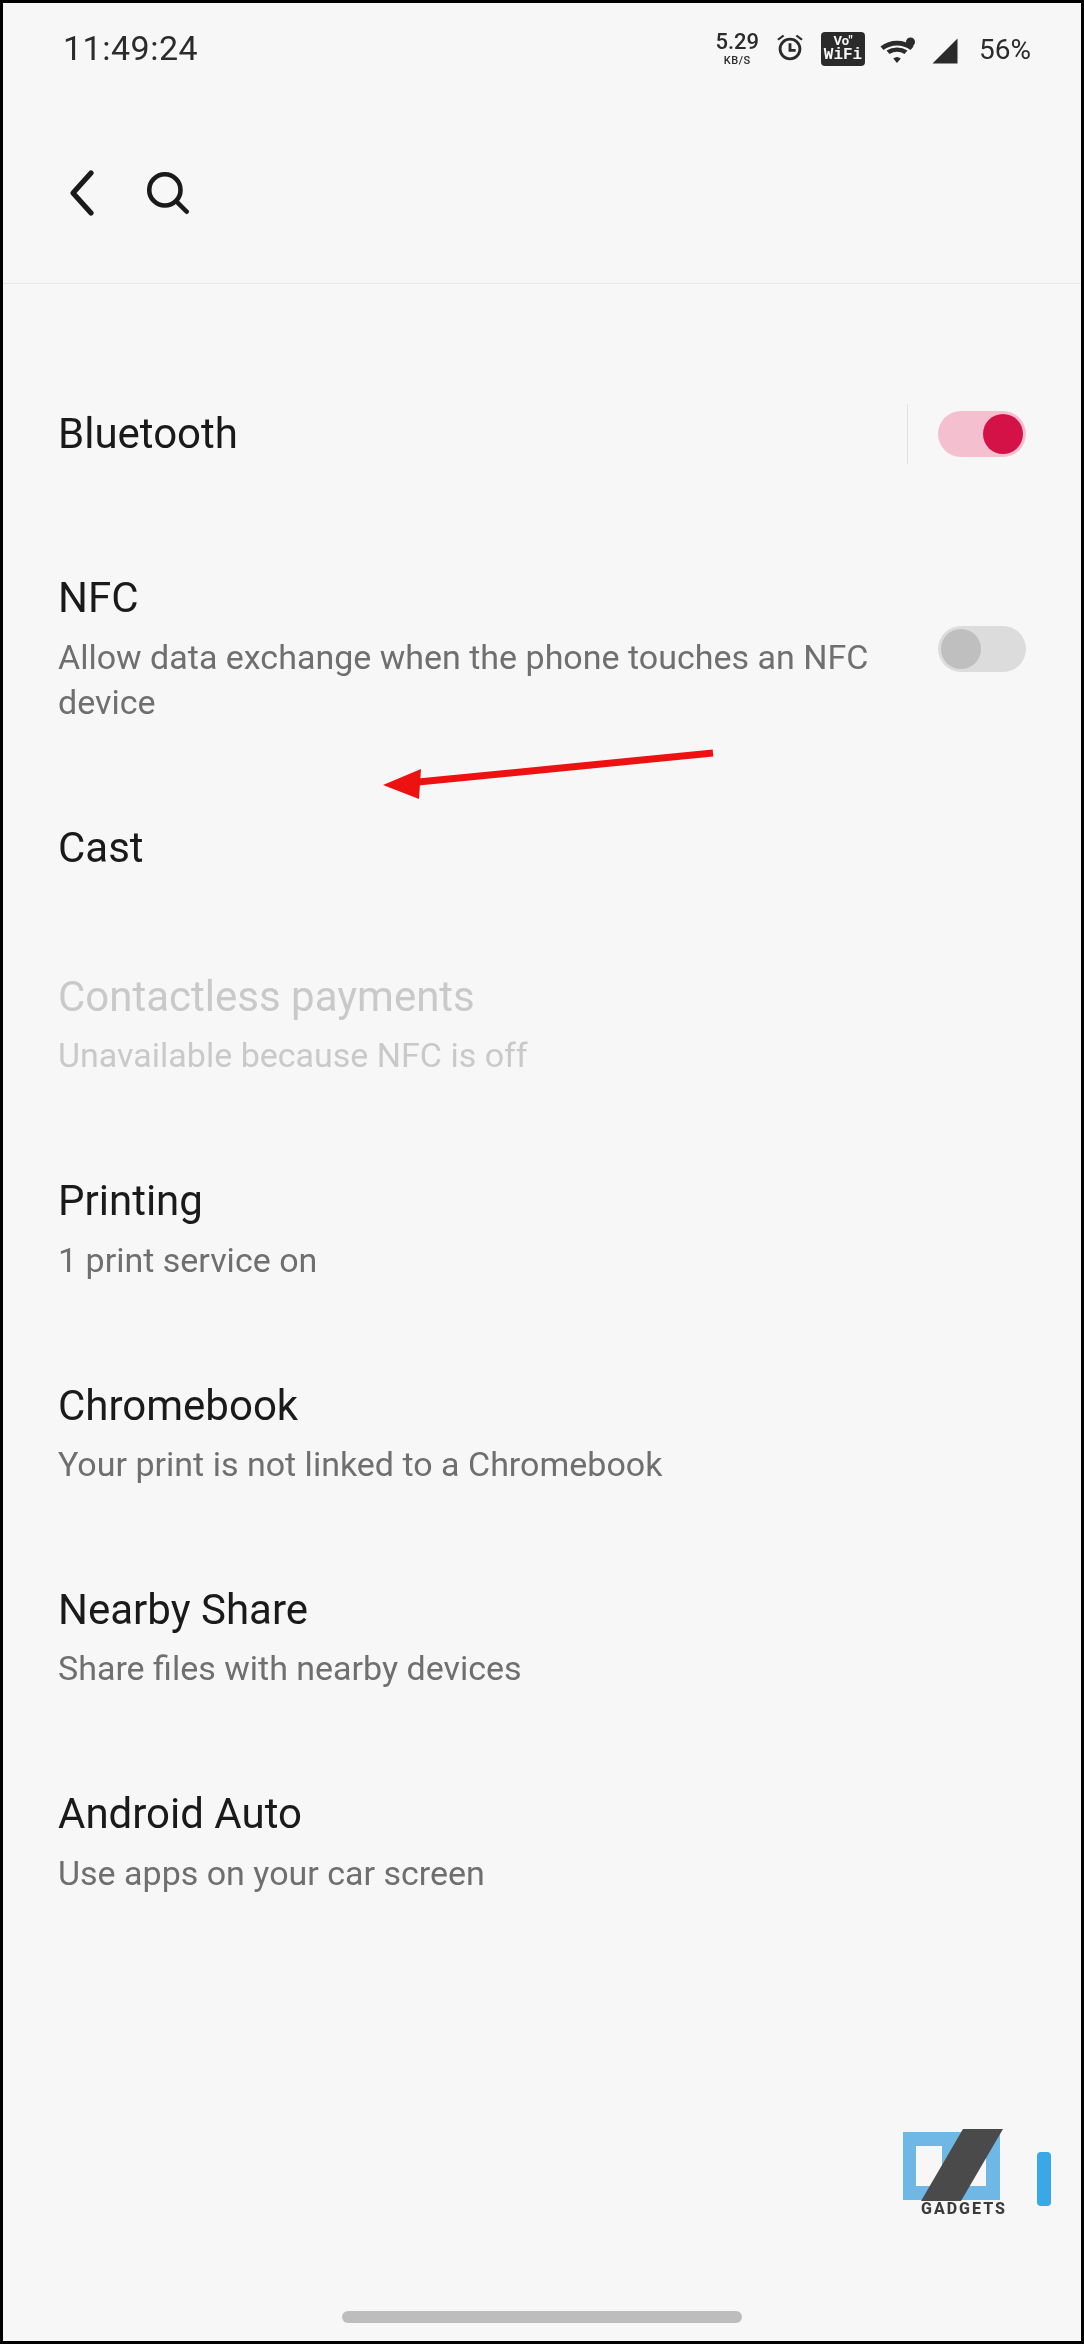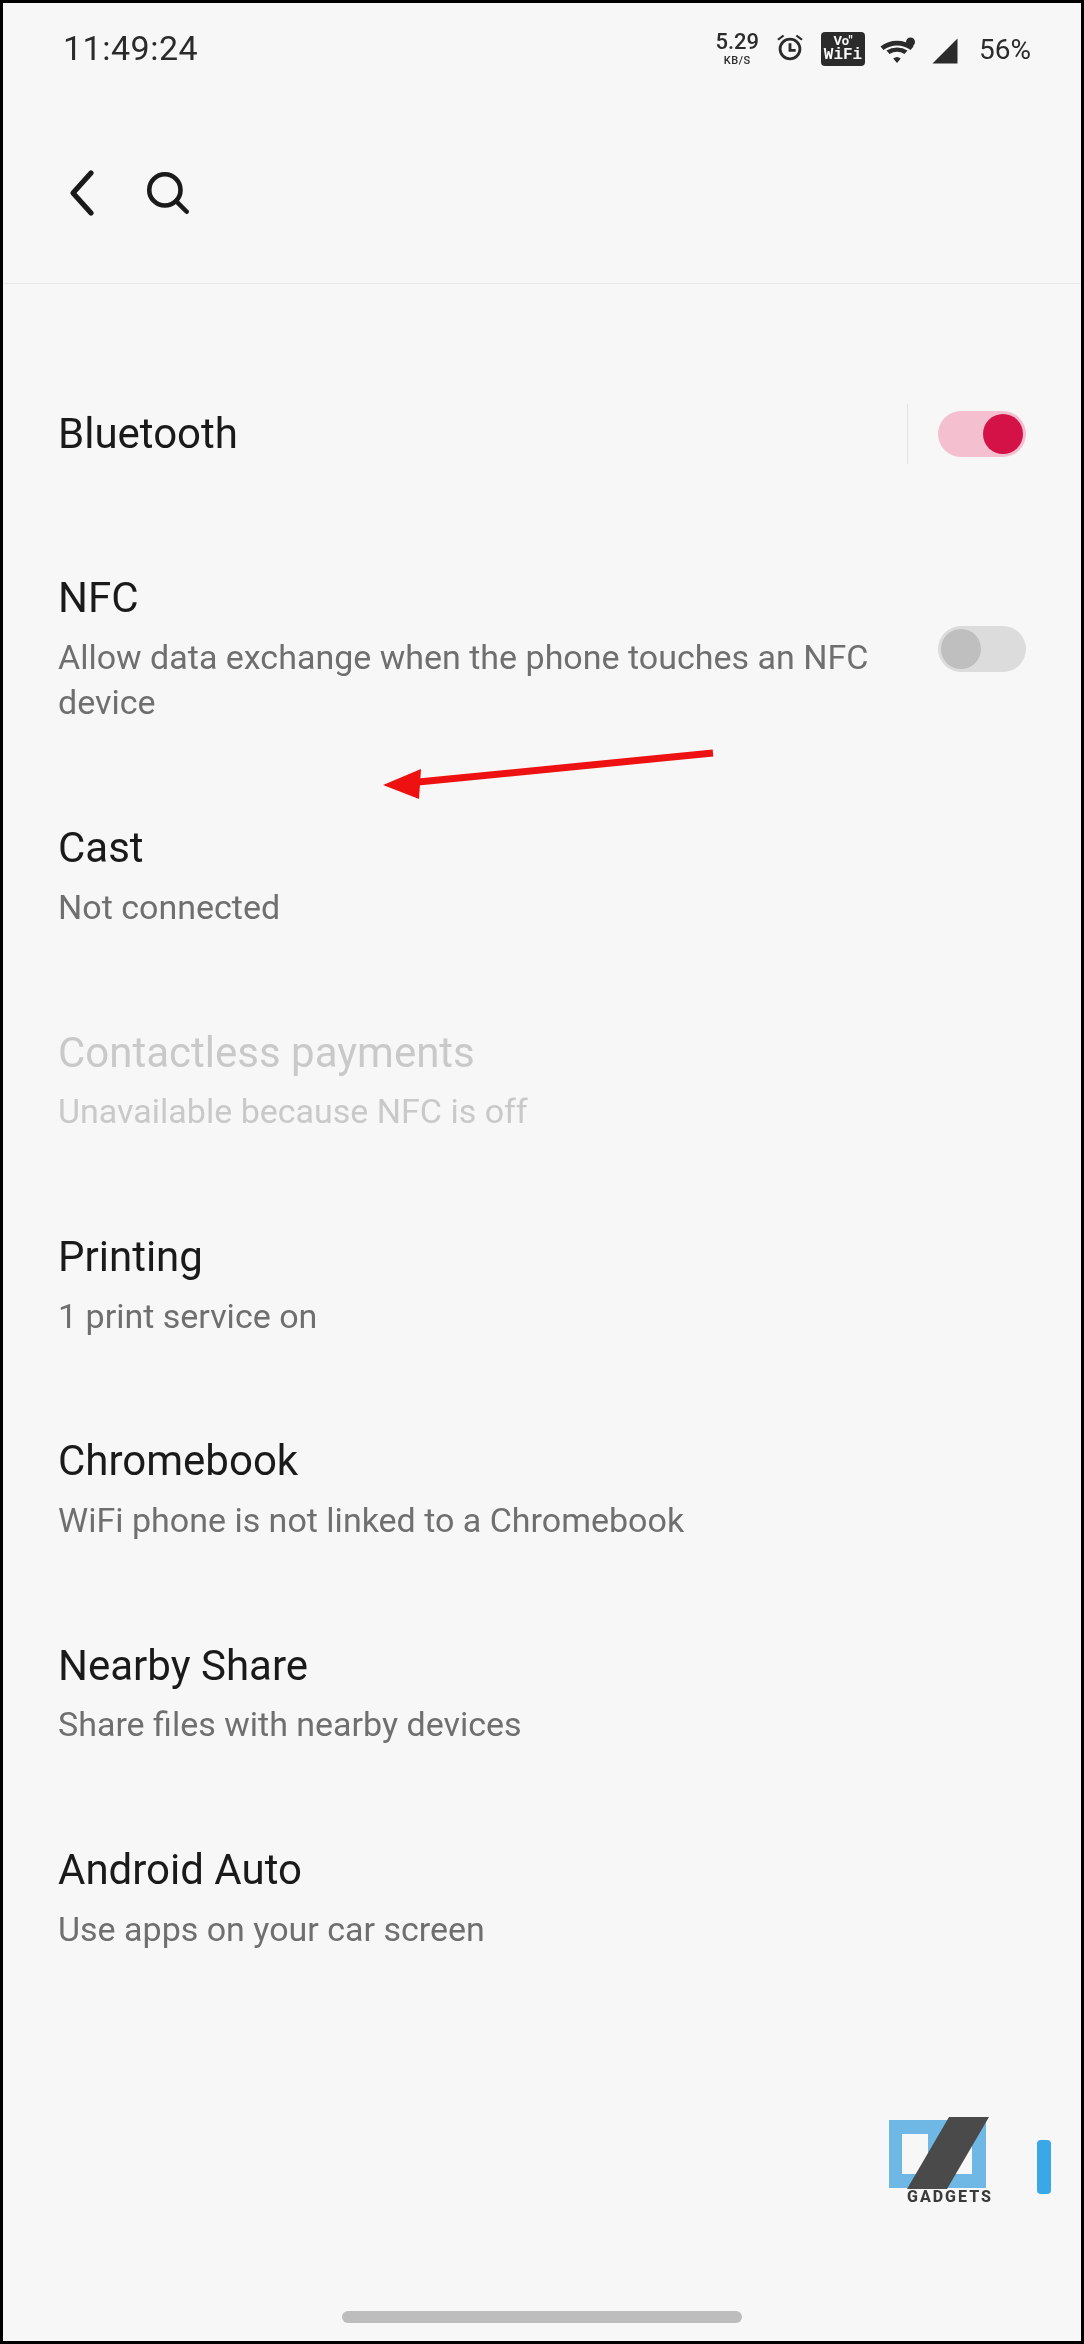--- a/index.html
+++ b/index.html
@@ -132,24 +132,24 @@
     position:absolute;
     left: 380px;
     top: 740px;
     pointer-events:none;
   }
 
   
   .watermark {
     position:absolute;
     right: 30px;
-    bottom: 137px;
+    bottom: 125px;
     display:flex;
     align-items:flex-end;
-    gap:28px;
+    gap:14px;
   }
   .wm-logo { position:relative; width:120px; height:95px; }
   .wm-text {
     position:absolute;
     bottom:-2px; left:18px;
     font-size:16px; font-weight:800; letter-spacing:2px;
     color:#3b3b3b;
   }
   .wm-bar {
     width:14px; height:54px;
@@ -237,21 +237,20 @@
     <div class="toggle off">
         <div class="knob"></div>
       </div>
   </div>
 
   <div class="gap"></div>
 
   <div class="row two-line">
     <div class="row-text">
       <div class="row-title">Cast</div>
-      <div class="row-sub">Not connected</div>
     </div>
   </div>
 
   <div class="gap"></div>
 
   <div class="row two-line disabled">
     <div class="row-text">
       <div class="row-title">Contactless payments</div>
       <div class="row-sub">Unavailable because NFC is off</div>
     </div>
@@ -264,21 +263,21 @@
       <div class="row-title">Printing</div>
       <div class="row-sub">1 print service on</div>
     </div>
   </div>
 
   <div class="gap"></div>
 
   <div class="row two-line">
     <div class="row-text">
       <div class="row-title">Chromebook</div>
-      <div class="row-sub">WiFi phone is not linked to a Chromebook</div>
+      <div class="row-sub">Your print is not linked to a Chromebook</div>
     </div>
   </div>
 
   <div class="gap"></div>
 
   <div class="row two-line">
     <div class="row-text">
       <div class="row-title">Nearby Share</div>
       <div class="row-sub">Share files with nearby devices</div>
     </div>

